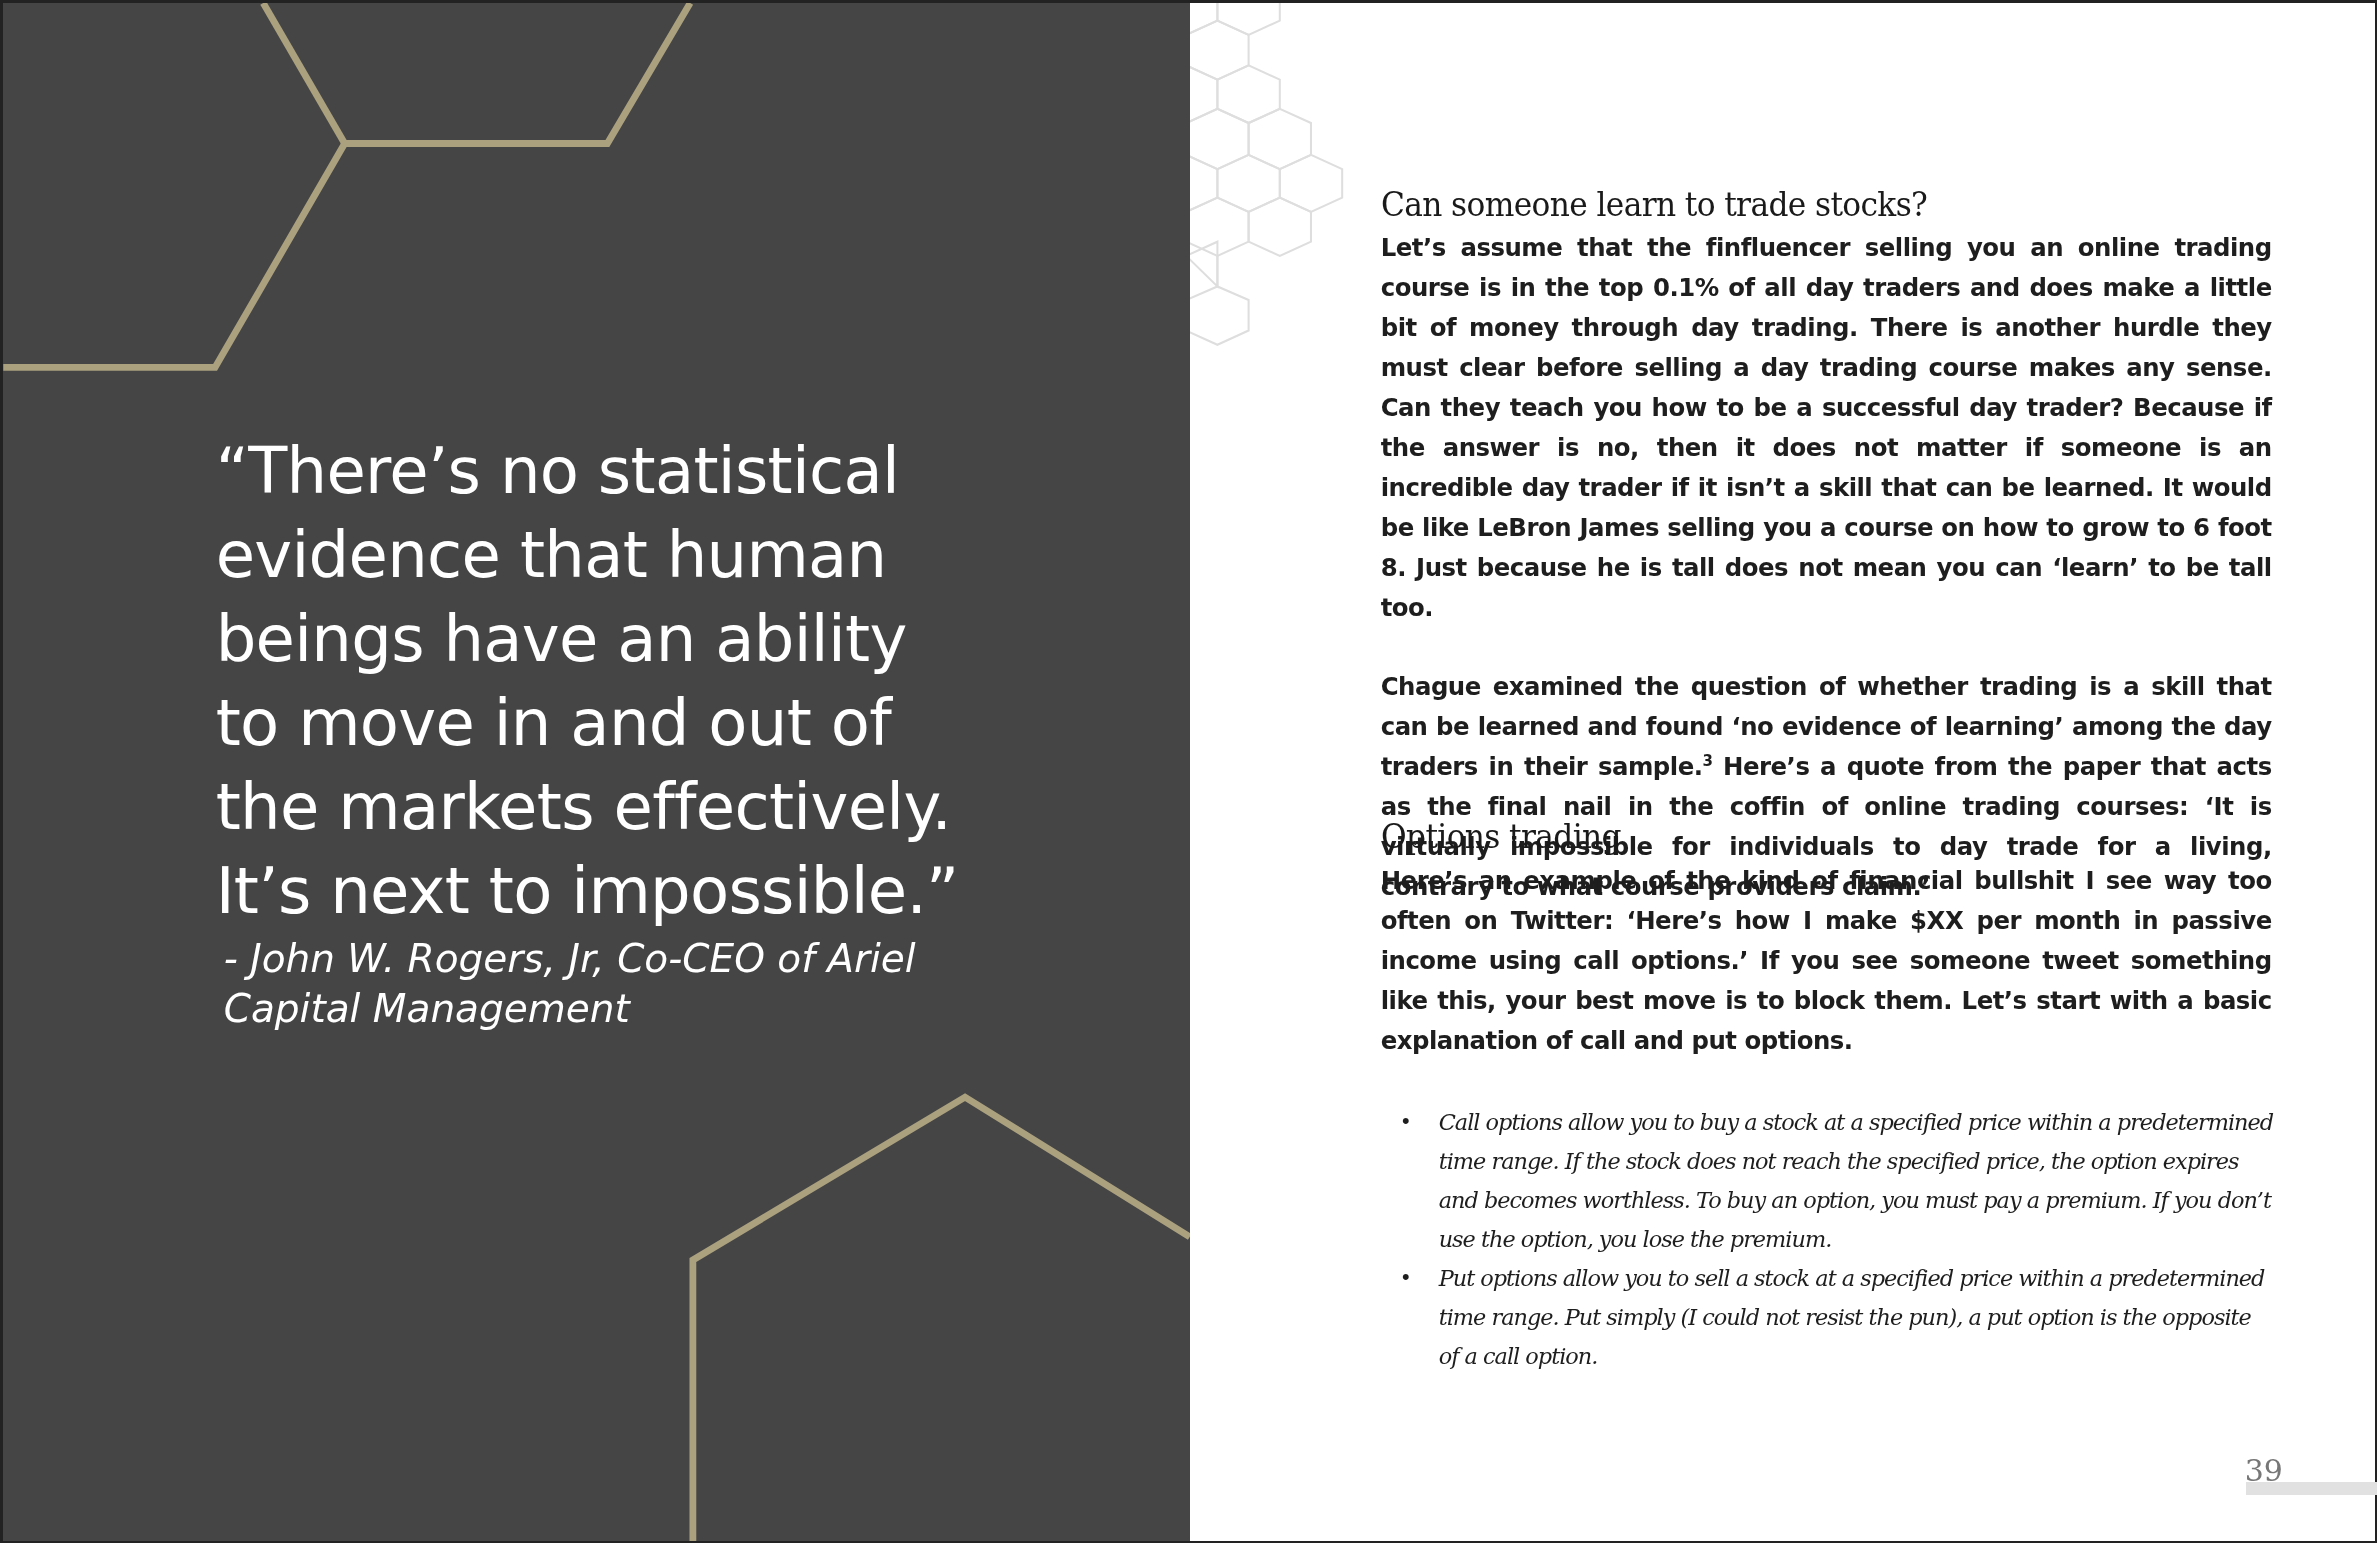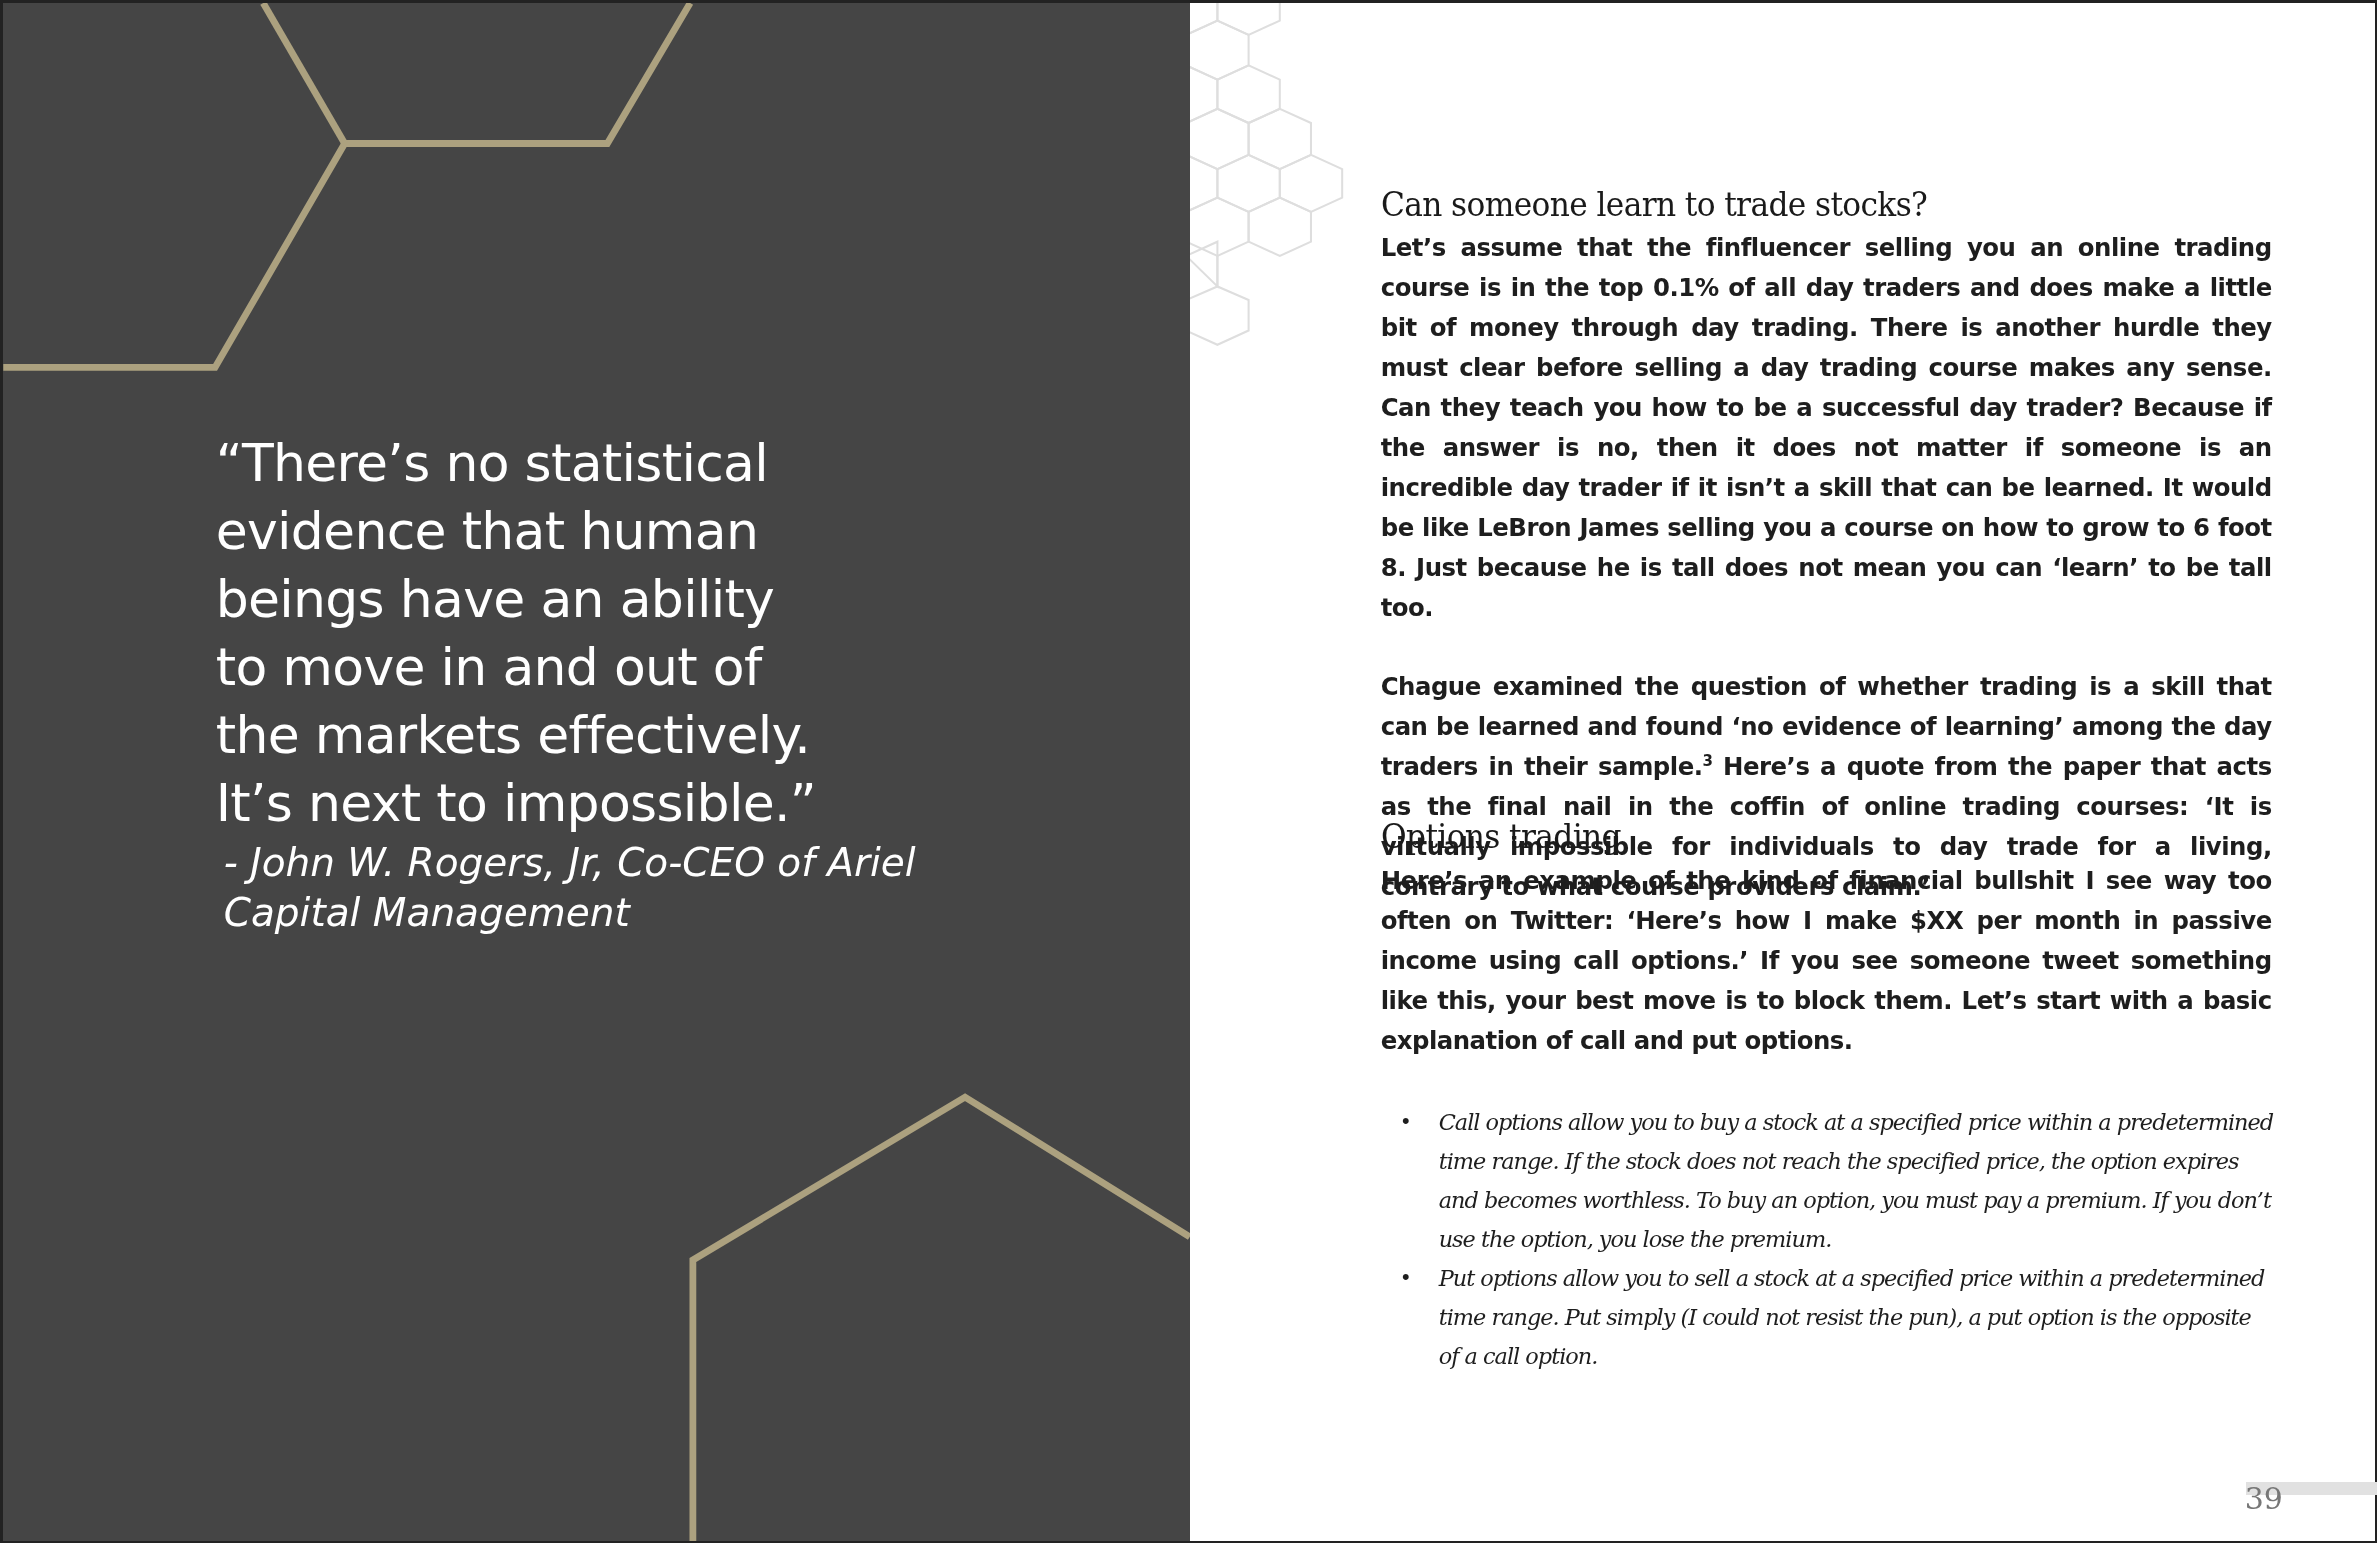--- a/index.html
+++ b/index.html
@@ -15,21 +15,21 @@
     .page-right {
       position: absolute; left: 1187px; top: 0; width: 1185px; height: 1538px;
       background: #ffffff; overflow: hidden;
     }
     .deco { position: absolute; left: 0; top: 0; }
     .quote-block {
       position: absolute; left: 213px; top: 426px; width: 815px;
       color: #ffffff; font-family: "DejaVu Sans", sans-serif;
     }
     .quote-text {
-      font-size: 52px; line-height: 68px; font-weight: 400;
+      font-size: 64px; line-height: 84px; font-weight: 400;
       letter-spacing: -0.7px; white-space: pre-line; margin: 0;
     }
     .quote-attr {
       font-size: 39px; line-height: 50px; font-style: italic;
       white-space: pre-line; margin: 8px; margin-top: 1.4px;
     }
     .content {
       position: absolute; left: 1378px; width: 891px;
       font-family: "DejaVu Sans", sans-serif; color: #1e1e1e;
     }
@@ -48,21 +48,21 @@
       position: absolute; left: 1397px; width: 876px; margin: 0; padding: 0;
       list-style: none; font-family: "DejaVu Serif", serif; font-style: italic;
       font-size: 22.4px; line-height: 39px; color: #1e1e1e;
     }
     .bullets li { position: relative; padding-left: 39px; letter-spacing: -1px; }
     .bullets .dot {
       position: absolute; left: 0; top: 0; font-style: normal; font-size: 20.4px;
     }
     .page-num {
       position: absolute; left: 2242px; top: 1450px;
-      font-family: "DejaVu Serif", serif; font-size: 30px; color: #777777; margin-top: 28px;
+      font-family: "DejaVu Serif", serif; font-size: 30px; color: #777777;
     }
     .page-bar {
       position: absolute; left: 2243px; top: 1479px; width: 132px; height: 13.6px;
       background: #e1e1e1;
     }
   </style>
 </head>
 <body>
 
 <div class="spread">

